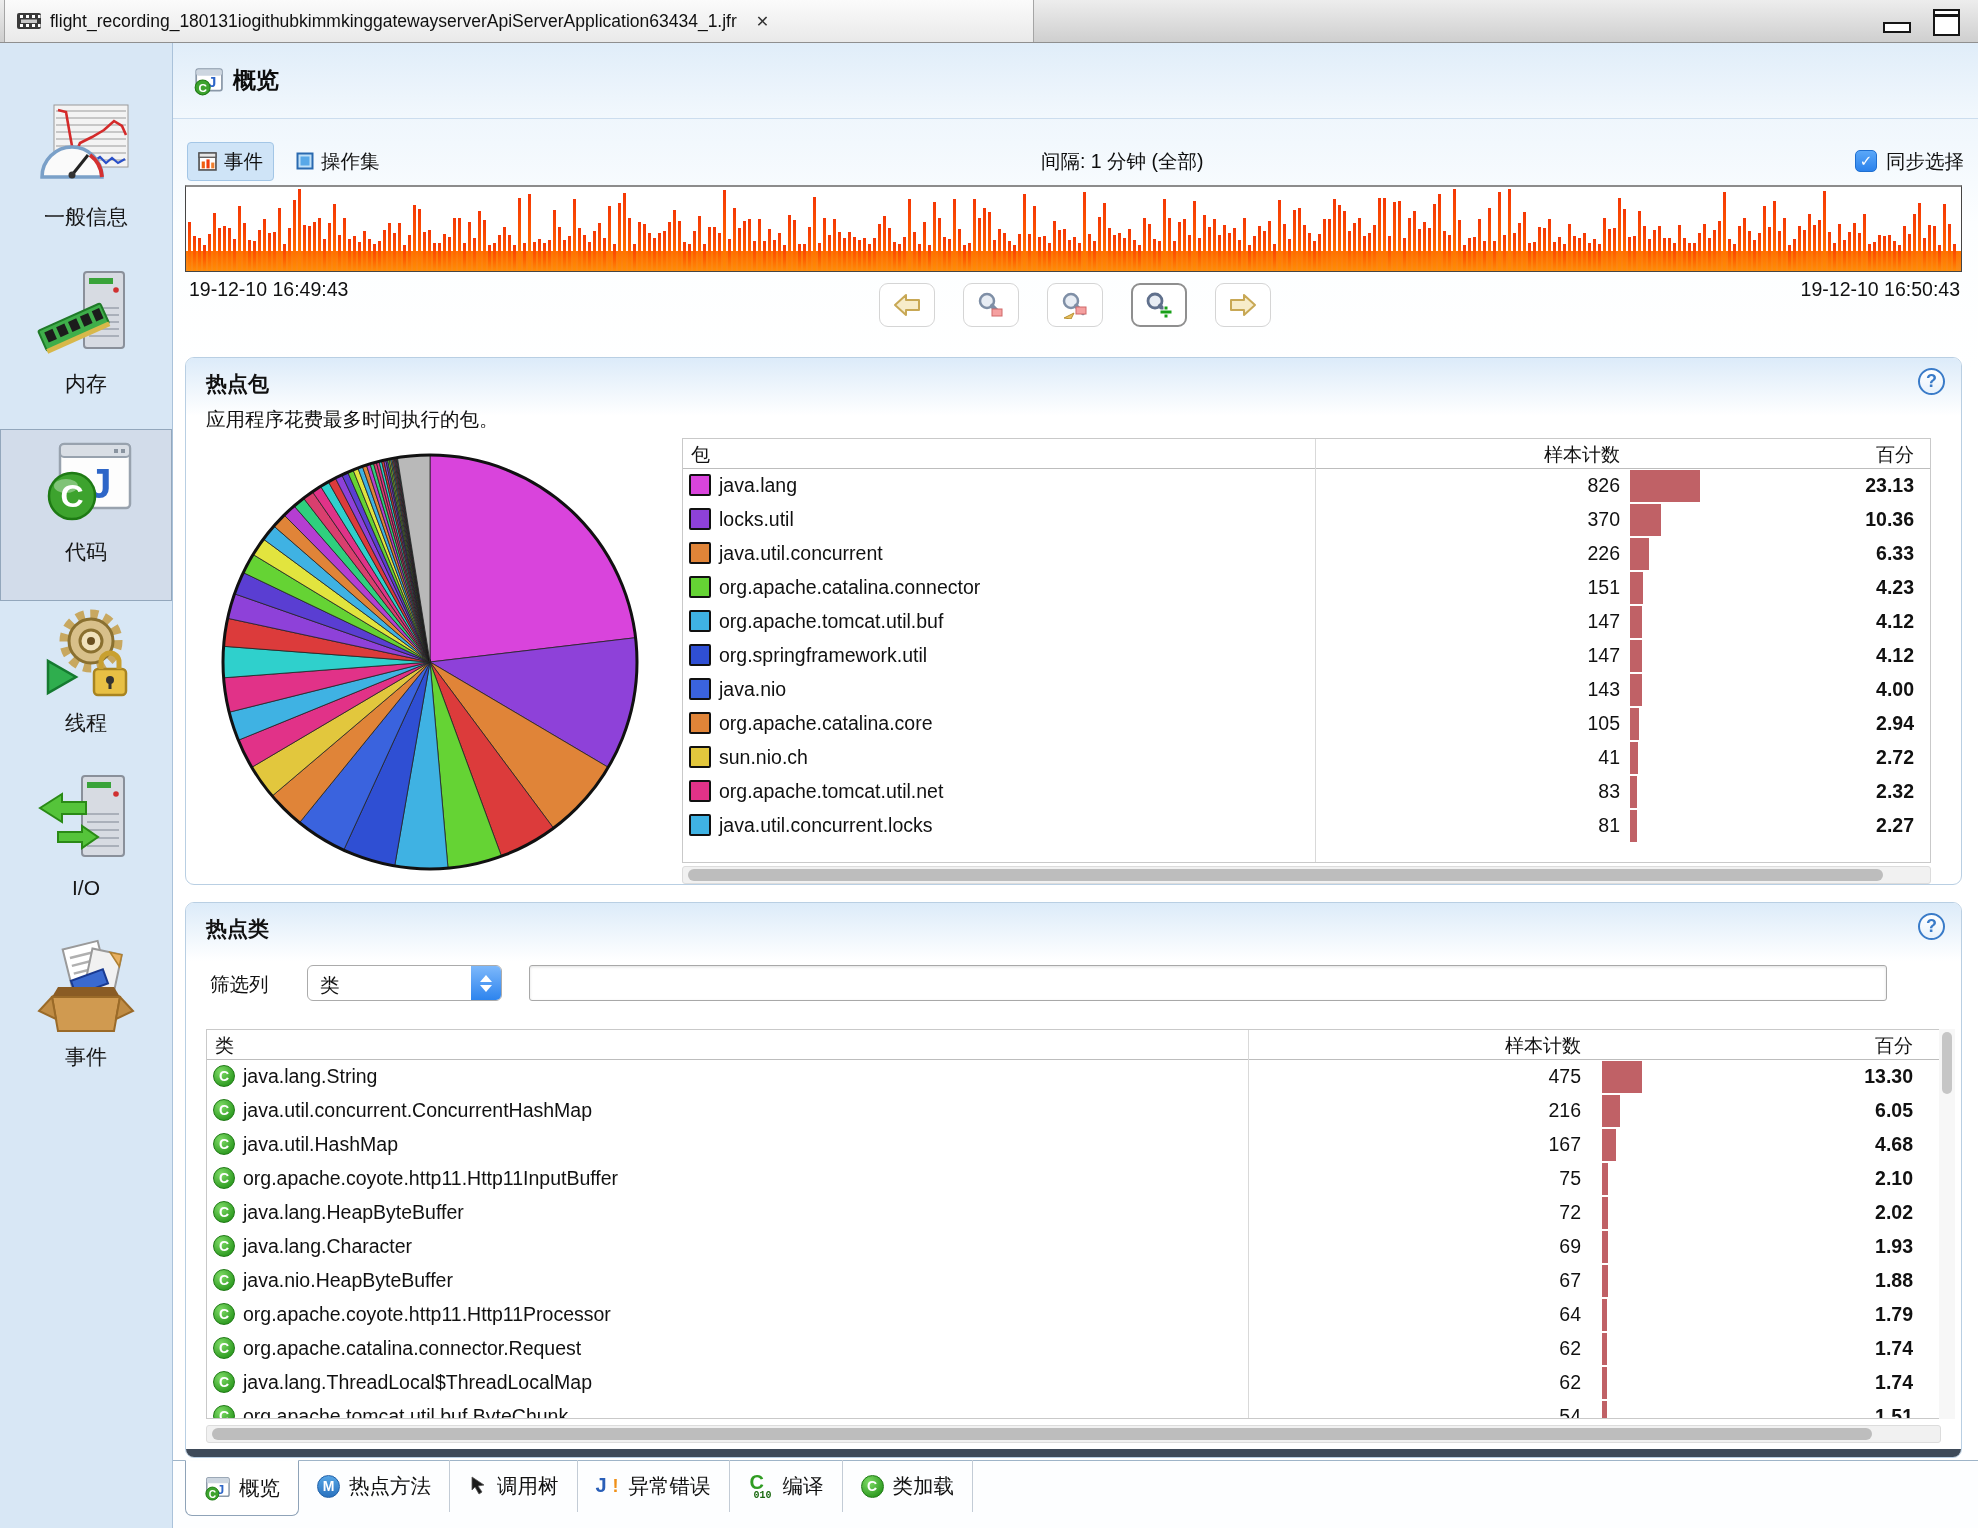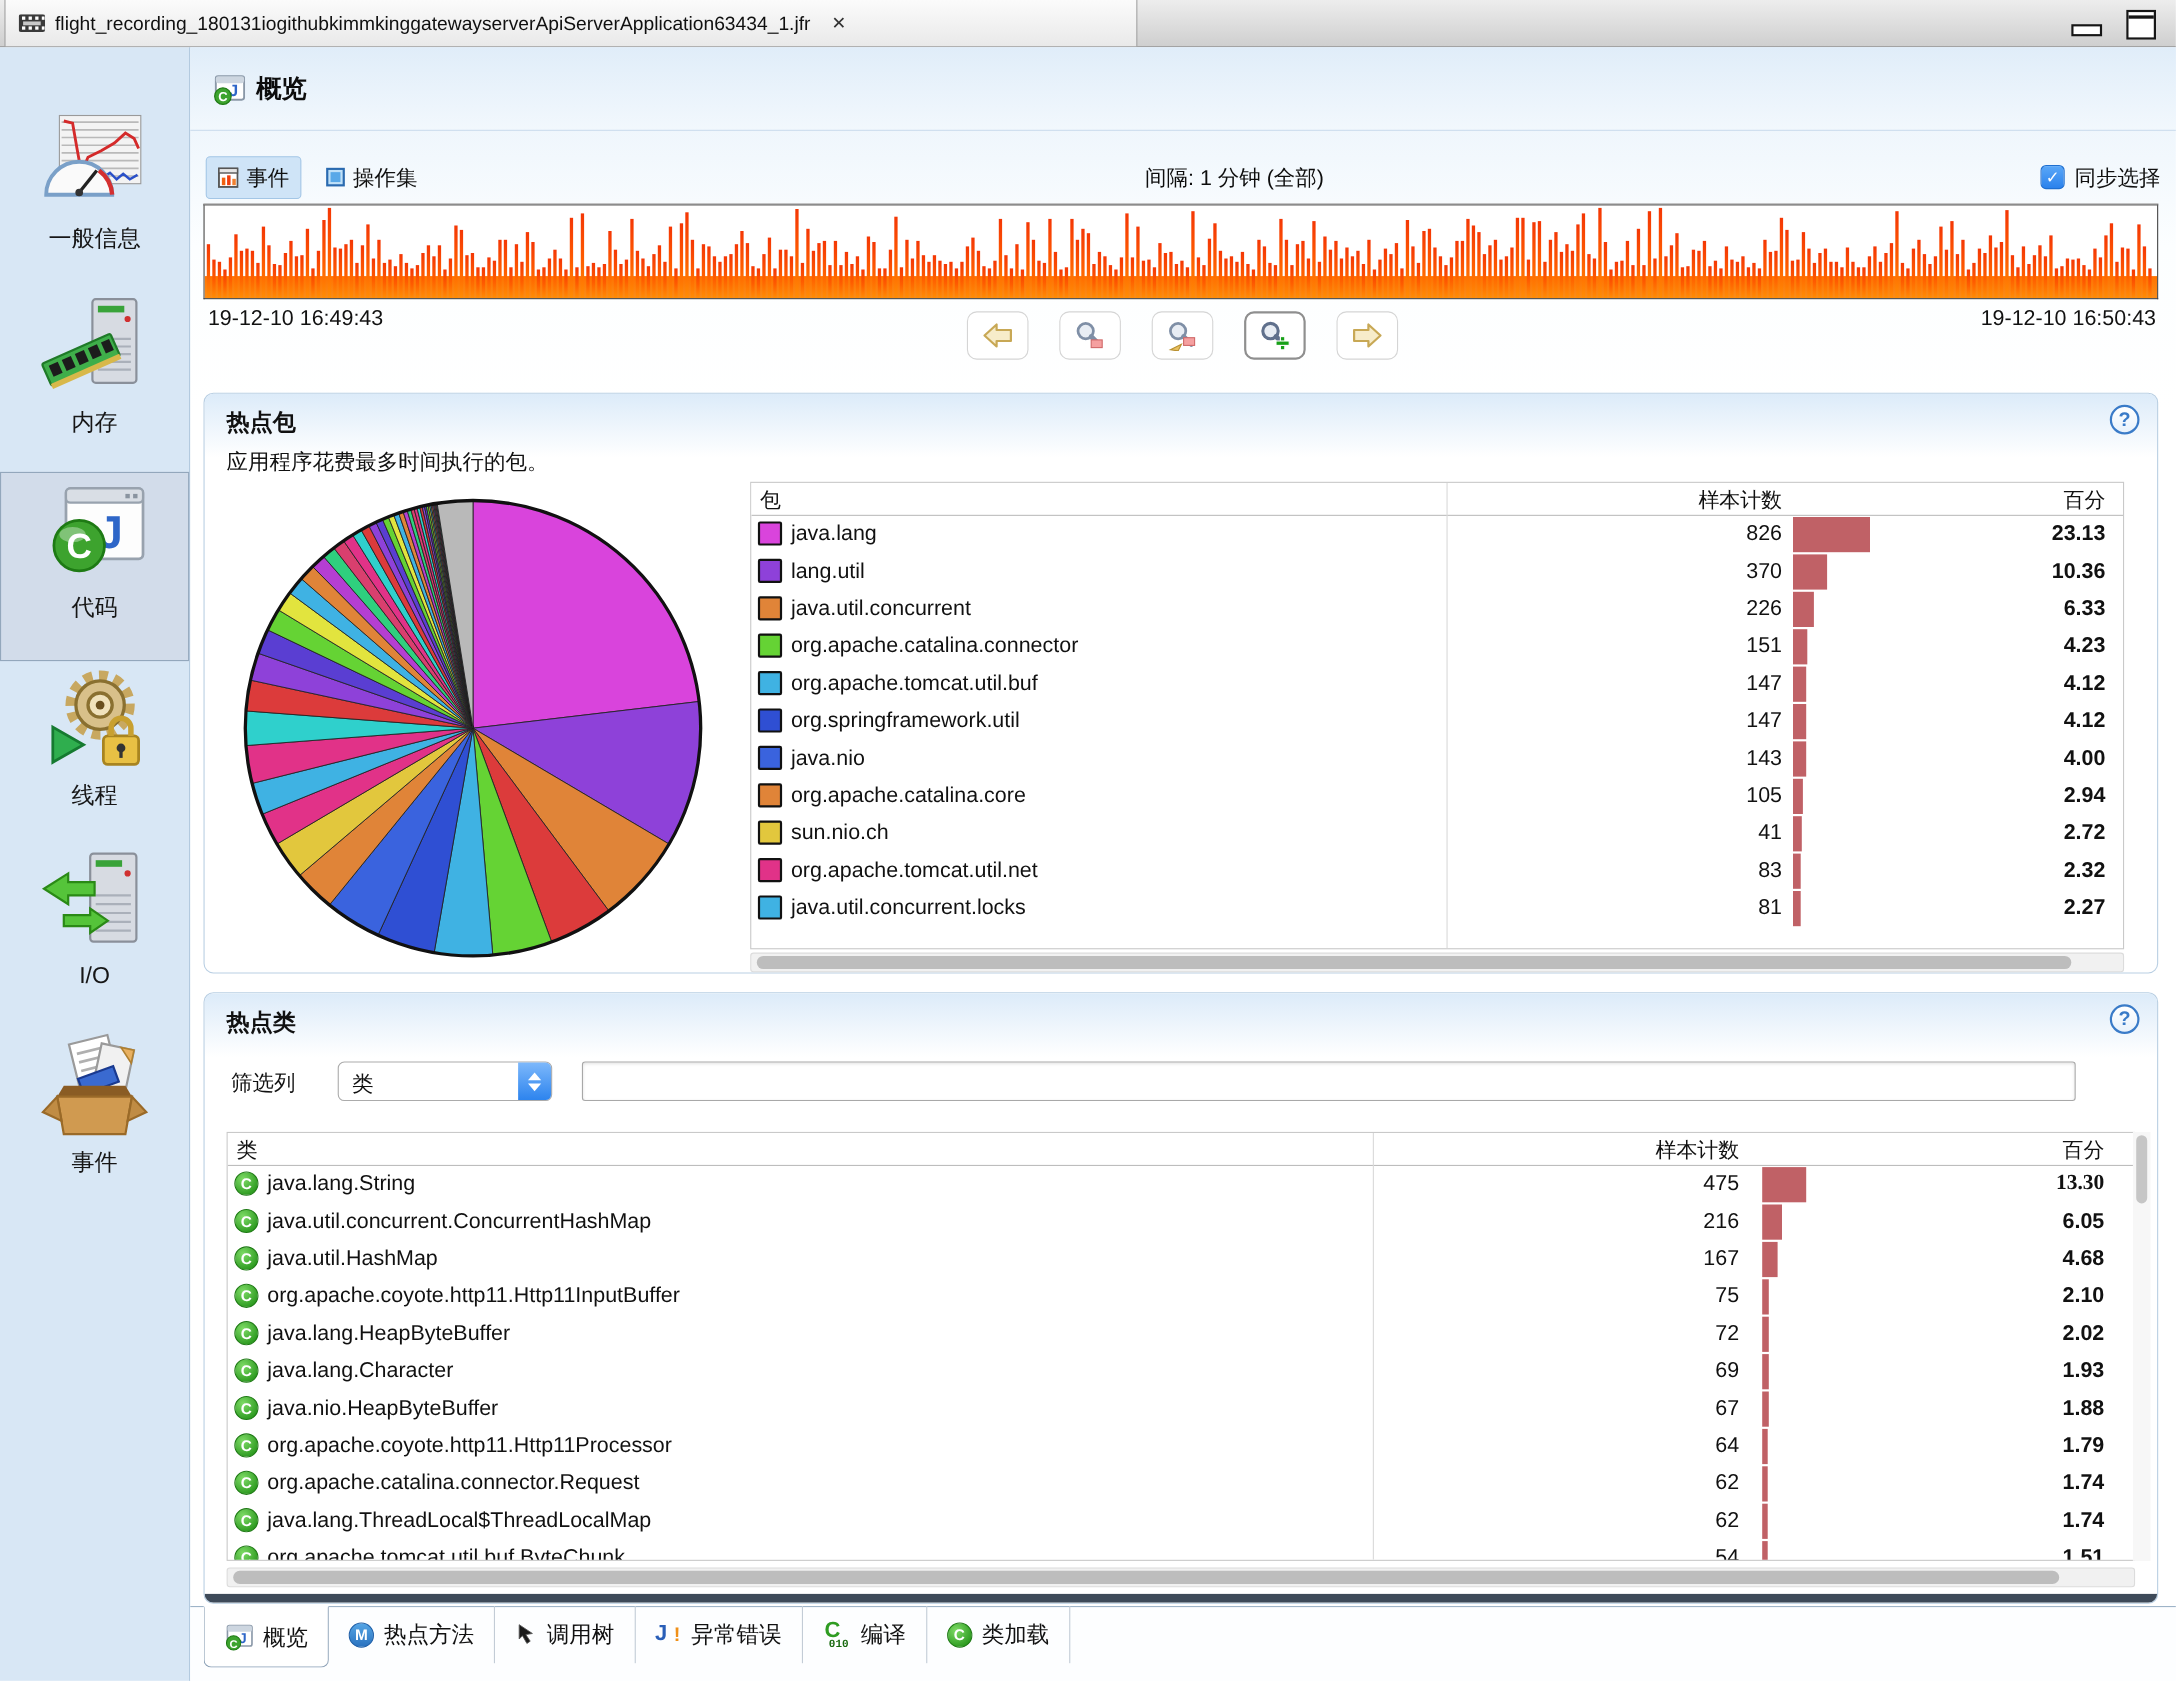--- a/index.html
+++ b/index.html
@@ -818,21 +818,21 @@
       <div class="tbody" id="pkg-body">
           <div class="trow">
             <span class="swatch" style="background: rgb(217, 68, 220);"></span>
             <span class="tname">java.lang</span>
             <span class="tcount" style="right: 310px;">826</span>
             <span class="tbar" style="left: 947px; width: 70px;"></span>
             <span class="tpct" style="right: 16px;">23.13</span>
           </div>
           <div class="trow">
             <span class="swatch" style="background: rgb(142, 65, 217);"></span>
-            <span class="tname">lang.util</span>
+            <span class="tname">locks.util</span>
             <span class="tcount" style="right: 310px;">370</span>
             <span class="tbar" style="left: 947px; width: 31px;"></span>
             <span class="tpct" style="right: 16px;">10.36</span>
           </div>
           <div class="trow">
             <span class="swatch" style="background: rgb(224, 132, 56);"></span>
             <span class="tname">java.util.concurrent</span>
             <span class="tcount" style="right: 310px;">226</span>
             <span class="tbar" style="left: 947px; width: 19px;"></span>
             <span class="tpct" style="right: 16px;">6.33</span>
@@ -924,21 +924,21 @@
         <span class="h-count" style="right:359px;">样本计数</span>
         <span class="h-pct" style="right:27px;">百分</span>
       </div>
       <div class="vsep" style="left:1041px;"></div>
       <div class="tbody" id="cls-body">
           <div class="trow">
             <span class="cicon">C</span>
             <span class="tname">java.lang.String</span>
             <span class="tcount" style="right: 359px;">475</span>
             <span class="tbar" style="left: 1395px; width: 40px;"></span>
-            <span class="tpct" style="right: 27px; font-family: Liberation Serif, serif;">13.30</span>
+            <span class="tpct" style="right: 27px;">13.30</span>
           </div>
           <div class="trow">
             <span class="cicon">C</span>
             <span class="tname">java.util.concurrent.ConcurrentHashMap</span>
             <span class="tcount" style="right: 359px;">216</span>
             <span class="tbar" style="left: 1395px; width: 18px;"></span>
             <span class="tpct" style="right: 27px;">6.05</span>
           </div>
           <div class="trow">
             <span class="cicon">C</span>

